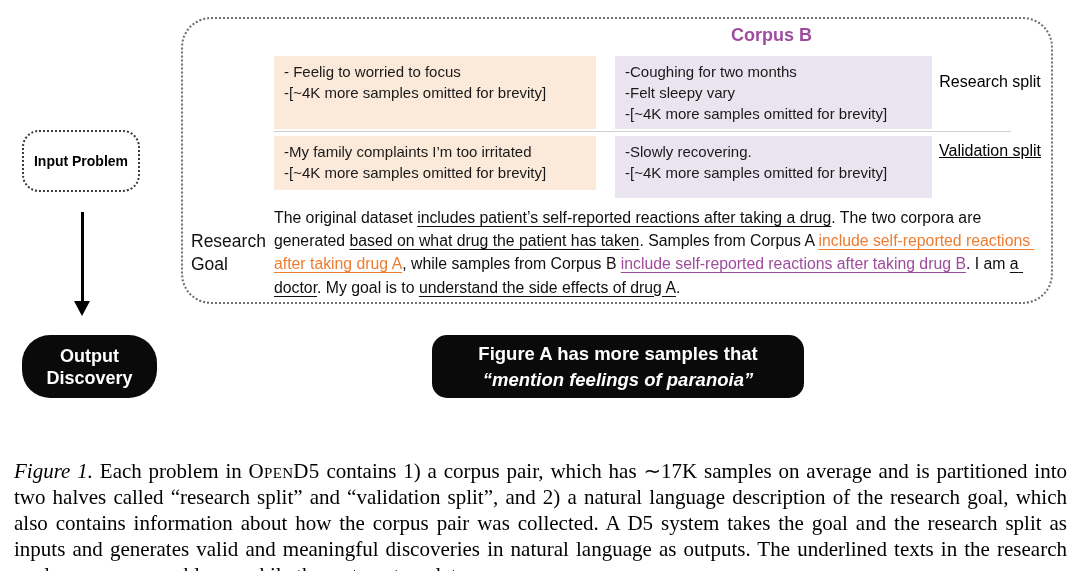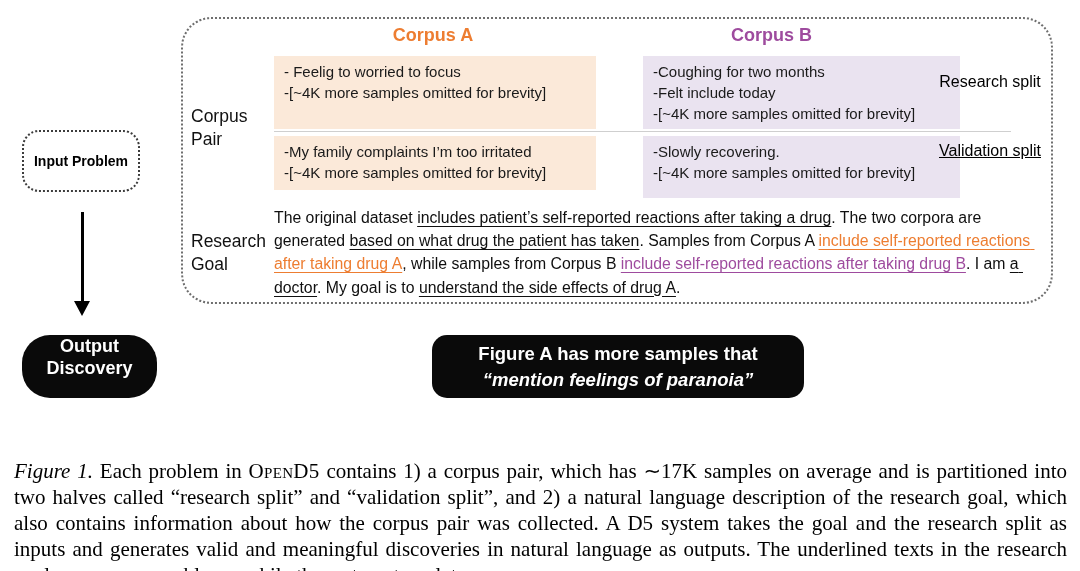--- a/index.html
+++ b/index.html
@@ -24,37 +24,37 @@
   }
   .arrow-line{position:absolute;left:81px;top:212px;width:3px;height:90px;background:#000;}
   .arrow-head{
     position:absolute;left:74px;top:301px;width:0;height:0;
     border-left:8.5px solid transparent;border-right:8.5px solid transparent;
     border-top:15px solid #000;
   }
   .output-box{
     position:absolute;left:22px;top:335px;width:135px;height:63px;
     background:var(--black-box);border-radius:28px;
-    display:flex;justify-content:center;text-align:center;
+    display:flex;align-items:center;justify-content:center;text-align:center;
     color:#fff;font-weight:700;font-size:18px;line-height:22px;
   }
   
   .panel{
     position:absolute;left:181px;top:17px;width:872px;height:287px;
     border:2px dotted #6e6e6e;border-radius:30px;background:#fff;
   }
   .hdr{position:absolute;top:6px;text-align:center;font-weight:700;font-size:18px;}
   .hdr-a{left:89px;width:322px;color:var(--corpus-a);}
   .hdr-b{left:430px;width:317px;color:var(--corpus-b);}
   .row-label{position:absolute;font-size:17.5px;line-height:23px;color:#111;}
   .corpus-pair{left:8px;top:86px;width:78px;}
   .research-goal-label{left:8px;top:211px;width:90px;}
   .sample-box{position:absolute;padding:5px 10px;font-size:15px;line-height:21px;color:#1a1a1a;overflow:hidden;}
   .box-a{background:var(--corpus-a-fill);}
-  .box-b{background:var(--corpus-b-fill);margin-left:28px;}
+  .box-b{background:var(--corpus-b-fill);}
   .box-a-research{left:91px;top:37px;width:322px;height:73px;}
   .box-b-research{left:432px;top:37px;width:317px;height:73px;}
   .box-a-validation{left:91px;top:117px;width:322px;height:54px;}
   .box-b-validation{left:432px;top:117px;width:317px;height:62px;}
   .divider{position:absolute;left:91px;top:112px;width:737px;height:1px;background:#cfcfcf;}
   .split-label{position:absolute;width:118px;text-align:center;font-size:16px;line-height:19.5px;color:#000;}
   .research-split{left:748px;top:53px;}
   .validation-split{left:748px;top:122px;text-decoration:underline;}
   .goal-text{
     position:absolute;left:91px;top:187px;width:772px;
@@ -89,32 +89,30 @@
   <div class="input-box">
     <span>Input Problem</span>
   </div>
   <div class="arrow-line"></div>
   <div class="arrow-head"></div>
   <div class="output-box">
     <span>Output Discovery</span>
   </div>
 
   <div class="panel">
-    <div class="hdr hdr-a">Corpus A</div>
     <div class="hdr hdr-b">Corpus B</div>
 
-    <div class="row-label corpus-pair">Corpus Pair</div>
 
     <div class="sample-box box-a box-a-research">
         <div class="sample-line">- Feelig to worried to focus</div>
         <div class="sample-line">-[~4K more samples omitted for brevity]</div>
       </div>
     <div class="sample-box box-b box-b-research">
         <div class="sample-line">-Coughing for two months</div>
-        <div class="sample-line">-Felt include today</div>
+        <div class="sample-line">-Felt sleepy vary</div>
         <div class="sample-line">-[~4K more samples omitted for brevity]</div>
       </div>
 
     <div class="divider"></div>
 
     <div class="sample-box box-a box-a-validation">
         <div class="sample-line">-My family complaints I’m too irritated</div>
         <div class="sample-line">-[~4K more samples omitted for brevity]</div>
       </div>
     <div class="sample-box box-b box-b-validation">

